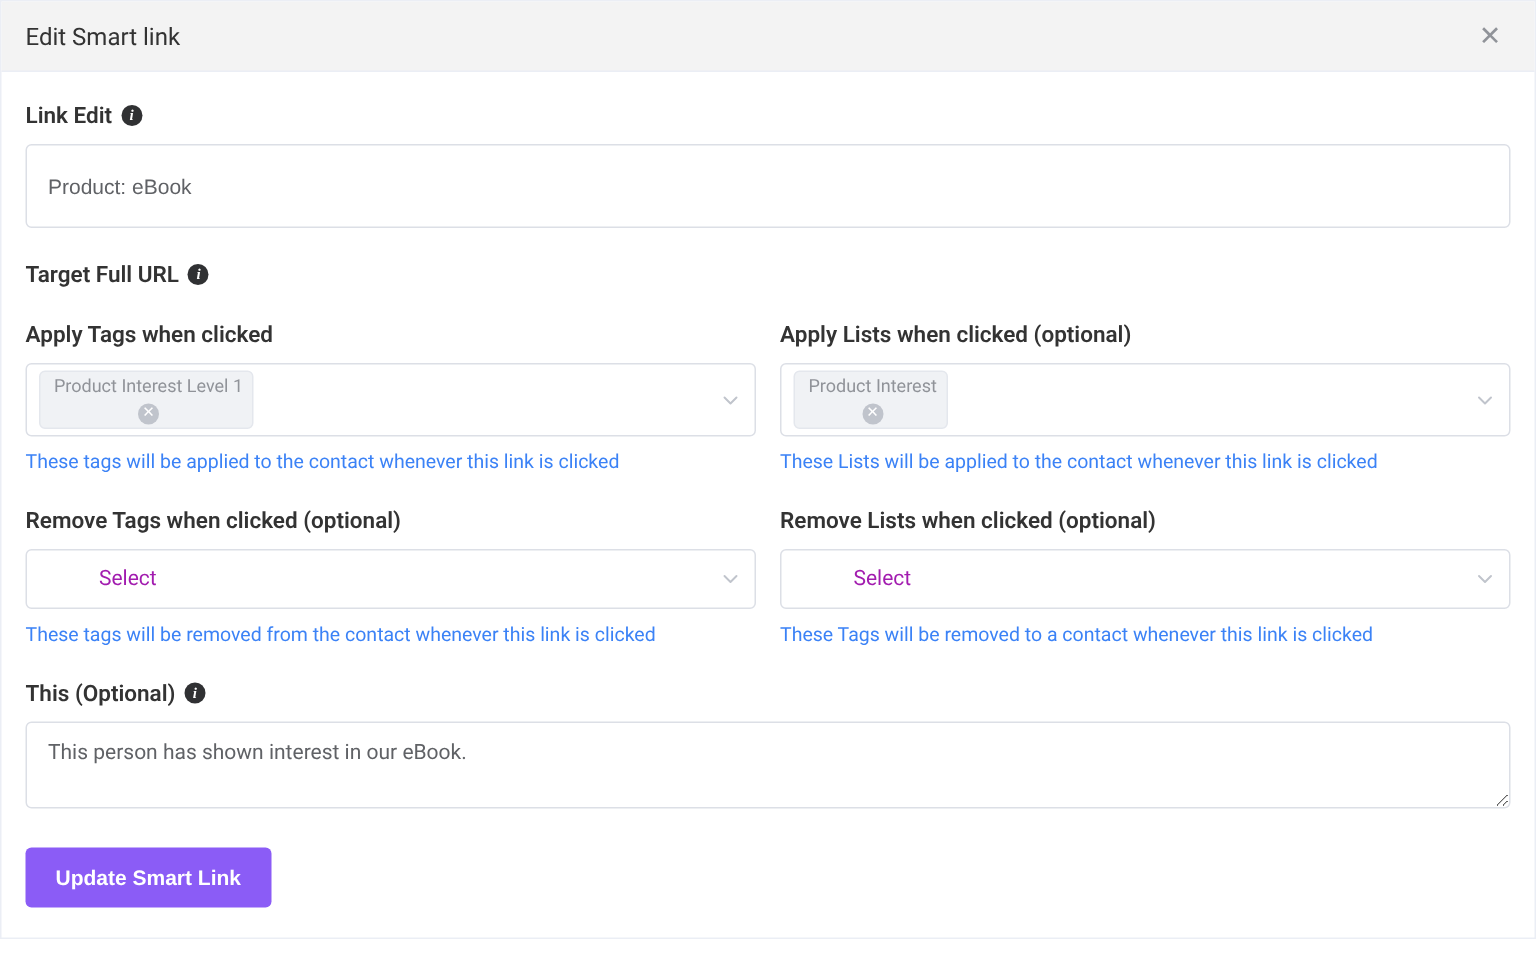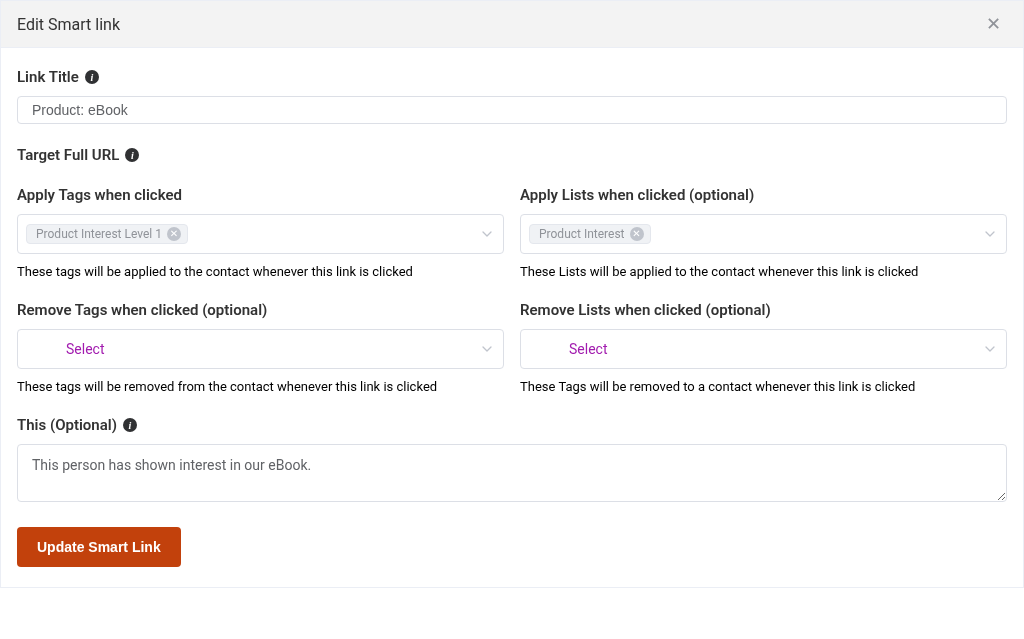--- a/index.html
+++ b/index.html
@@ -58,21 +58,21 @@
       font-size: 10px;
       display: inline-flex;
       align-items: center;
       justify-content: center;
       font-style: italic;
       font-weight: bold;
       font-family: Georgia, serif;
     }
     .text-input {
       width: 100%;
-      height: 28px;
+      height: 56px;
       padding: 0 14px;
       border: 1px solid #dcdfe6;
       border-radius: 4px;
       font-size: 14px;
       color: #606266;
       outline: none;
     }
     .two-col {
       display: flex;
       gap: 16px;
@@ -103,57 +103,58 @@
     .tag-chip {
       background: #f0f2f5;
       border: 1px solid #e4e7ed;
       border-radius: 4px;
       padding: 2px 6px 2px 9px;
       font-size: 12px;
       color: #909399;
       display: inline-flex;
       align-items: center;
       gap: 5px;
+      flex-direction: column;
     }
     .tag-close {
       width: 14px;
       height: 14px;
       border-radius: 50%;
       background: #c0c4cc;
       color: #fff;
       font-size: 10px;
       display: inline-flex;
       align-items: center;
       justify-content: center;
       line-height: 1;
     }
     .placeholder {
       color: #a21caf;
       font-size: 14px;
       margin-left: 40px;
     }
     .helper-text {
       font-size: 13px;
-      color: #000000;
+      color: #3b82f6;
       margin-top: 10px;
     }
     .textarea {
       width: 100%;
       min-height: 52px;
       padding: 12px 14px;
       border: 1px solid #dcdfe6;
       border-radius: 4px;
       font-size: 14px;
       color: #606266;
       font-family: inherit;
       resize: vertical;
       outline: none;
     }
     .submit-btn {
-      background: #c2410c;
+      background: #8b5cf6;
       color: #fff;
       border: none;
       border-radius: 4px;
       padding: 12px 20px;
       font-size: 14px;
       font-weight: 600;
       cursor: pointer;
     }
   </style>
 </head>
@@ -165,21 +166,21 @@
     <button class="close-btn">
       <span>✕</span>
     </button>
   </div>
 
   <div class="modal-body">
 
     
     <div class="form-group">
       <div class="form-label">
-        <span>Link Title</span>
+        <span>Link Edit</span>
         <span class="info-icon">i</span>
       </div>
       <input type="text" class="text-input" value="Product: eBook" style="">
     </div>
 
     
     <div class="form-group">
       <div class="form-label">
         <span>Target Full URL</span>
         <span class="info-icon">i</span>

